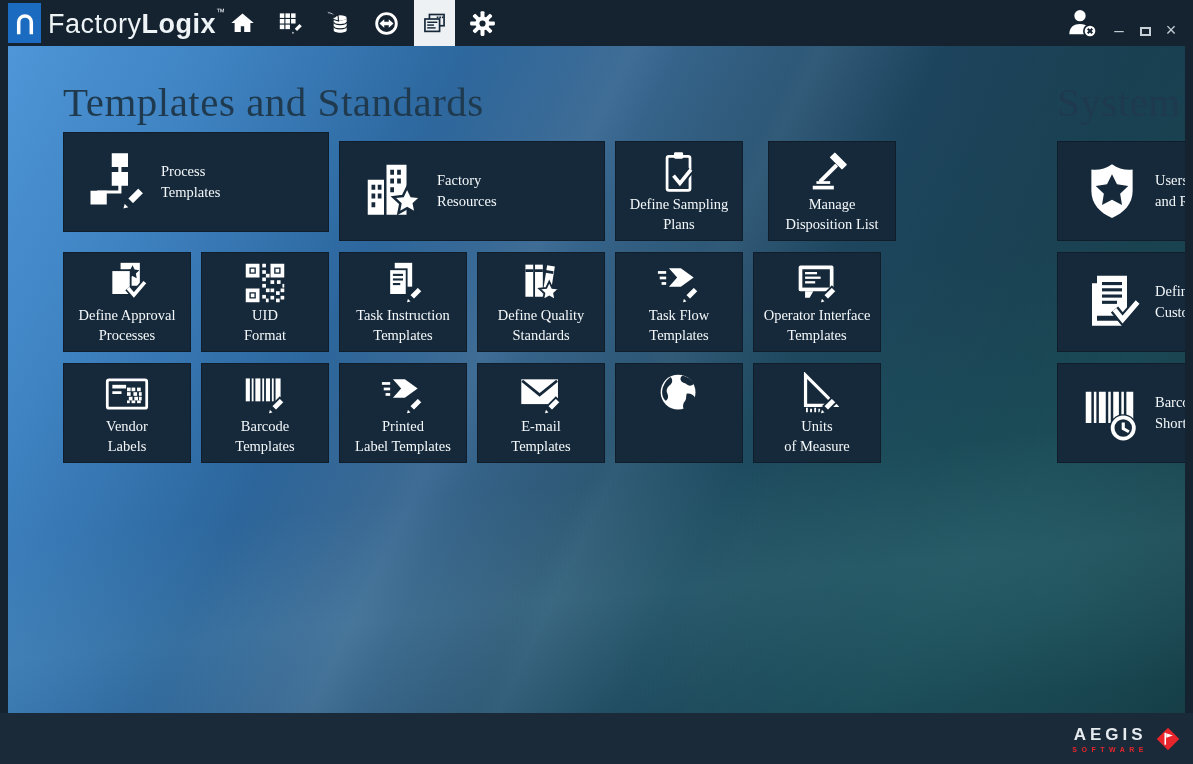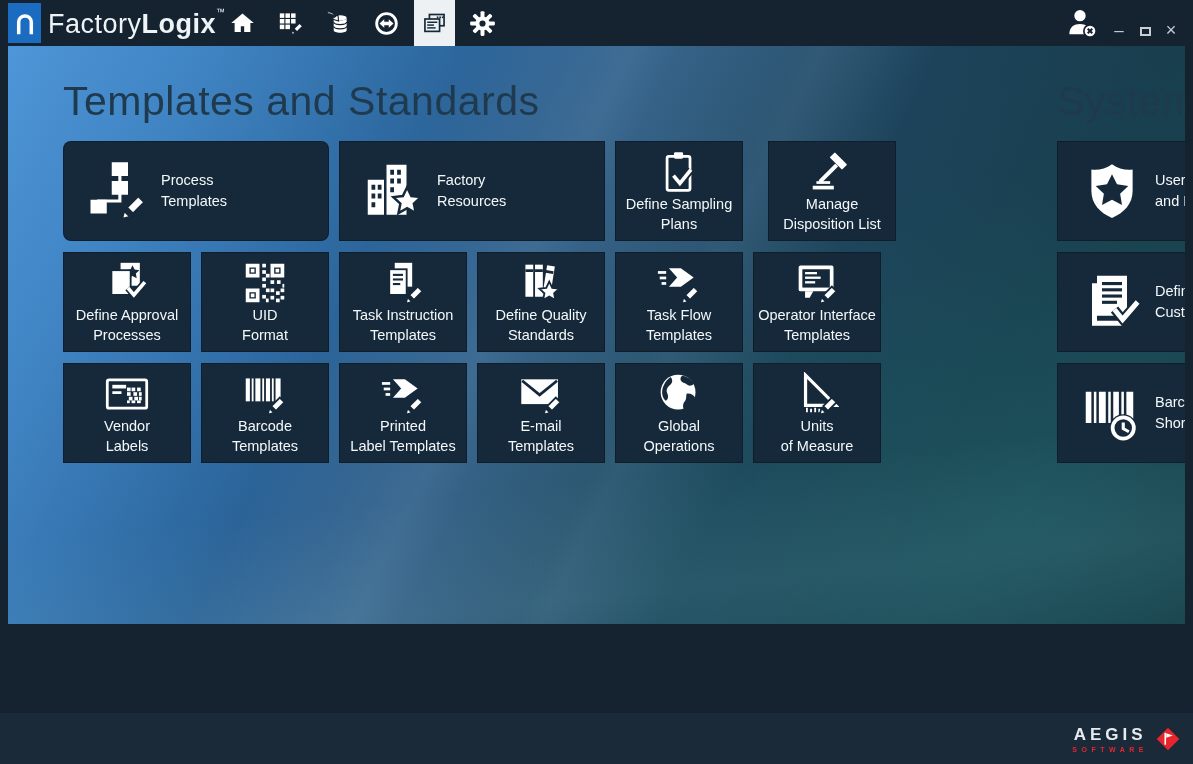--- a/index.html
+++ b/index.html
@@ -27,25 +27,26 @@
   .nav-item.selected { background:#eef1f3; }
   .user { position:absolute; right:95px; top:7px; width:32px; height:32px; cursor:pointer; }
   .user svg { width:100%; height:100%; display:block; }
   .winctl { position:absolute; right:14px; top:24px; display:flex; align-items:center; gap:10px;
             color:#c6cfd6; }
   .wc { width:16px; height:14px; text-align:center; font-size:17px; line-height:13px; cursor:pointer; }
   .wc-box { display:inline-block; width:11px; height:9px; border:2px solid #c6cfd6; }
   .wc-close { font-size:18px; }
 
   
-  .content { position:absolute; left:8px; top:46px; width:1177px; height:578px; overflow:hidden;
+  .content { position:absolute; left:8px; top:46px; width:1177px; height:667px; overflow:hidden;
     background:
       radial-gradient(900px 520px at 88% 82%, rgba(28,92,96,.48), rgba(28,92,96,0) 65%),
       linear-gradient(118deg, #4e96d8 0%, #3f83c2 14%, #2f6ba3 28%, #245684 40%,
                       #1d4868 52%, #193f57 63%, #17394b 74%, #143240 87%, #112d38 100%);
+    font-family: Liberation Serif, serif;
   }
   .streak { position:absolute; pointer-events:none; }
   .s1 { left:300px; top:-160px; width:300px; height:1040px; transform:rotate(26deg);
         background:linear-gradient(90deg, rgba(200,230,250,0), rgba(200,230,250,.17) 50%, rgba(200,230,250,0)); }
   .s2 { left:520px; top:-160px; width:430px; height:1040px; transform:rotate(26deg);
         background:linear-gradient(90deg, transparent, rgba(190,225,245,.13) 30%, rgba(190,225,245,.02) 55%, transparent); }
   .s3 { left:-120px; top:430px; width:1500px; height:260px; transform:rotate(-6deg);
         background:linear-gradient(180deg, transparent, rgba(150,210,225,.10) 45%, transparent); }
   .s4 { left:690px; top:-220px; width:720px; height:1260px; transform:rotate(38deg);
         background:linear-gradient(90deg, transparent, rgba(45,125,135,.22), transparent); }
@@ -177,21 +178,21 @@
   </div>
 
   <div class="content">
     <div class="streak s1"></div>
     <div class="streak s2"></div>
     <div class="streak s3"></div>
     <div class="streak s4"></div>
     <div class="heading" id="h0">Templates and Standards</div>
     <div class="heading" id="h1">System</div>
     <div id="tiles-0">
-        <div class="tile wide" style="left: 55px; top: 95px; border-radius: 8px;">
+        <div class="tile wide" style="left: 55px; top: 86px;">
           <span class="wide-icon">
             <svg viewBox="0 0 48 48">
               <path fill="none" stroke="#fff" stroke-width="2.5" d="M25.5 6v26H8.5v5"></path>
               <g fill="#fff">
                 <rect x="19" y="1" width="13" height="11"></rect>
                 <rect x="19" y="16" width="13" height="11"></rect>
                 <rect x="2" y="31" width="13" height="11"></rect>
               </g>
               <g fill="#fff" stroke="#16293a" stroke-width="2">
                 <path d="M27 46.5l1.8-7 5.2 5.2-7 1.8z"></path>
@@ -443,21 +444,20 @@
           <span class="sq-icon">
             <svg viewBox="0 0 48 48">
               <circle cx="23" cy="22" r="19" fill="#fff"></circle>
               <g fill="#16293a">
                 <path d="M15 5.5c2.5 3.5 2 6.5-.8 8.7-2.8 2.2-4.6 5.4-3 8.9 1.5 3.3 1 6.8-1.7 8.3C5.5 28 4.5 21.5 6.8 15.8 8.7 11.2 11.5 7.6 15 5.5z"></path>
                 <path d="M28 3.8c5 1.2 9.3 4.2 12.2 8.7-1.8 2.8-5.5 3.2-7.6 1.2-2.1-2-5.6-1.8-6.7-4.6-.9-2.4.3-4.4 2.1-5.3z"></path>
                 <path d="M33 23.5c4-.3 7.2 1.6 8.6 4.8-1.6 6.2-6.6 10.9-12.6 12.2-1.3-3.8-.4-6.9 1.6-8.9 2-2 .6-7.8 2.4-8.1z"></path>
               </g>
             </svg>
           </span>
-          <span class="sq-label"><span>Global</span><br><span>Operations</span></span>
         </div>
         <div class="tile square" style="left: 745px; top: 317px;">
           <span class="sq-icon">
             <svg viewBox="0 0 48 48">
               <path d="M11.5 3.5v33h33z" fill="none" stroke="#fff" stroke-width="3.5"></path>
               <g stroke="#fff" stroke-width="2">
                 <path d="M13 44v-5M17.5 44v-4M22 44v-5M26.5 44v-4"></path>
               </g>
               <g fill="#fff" stroke="#16293a" stroke-width="2">
                 <path d="M27 46.5l1.8-7 5.2 5.2-7 1.8z"></path>

